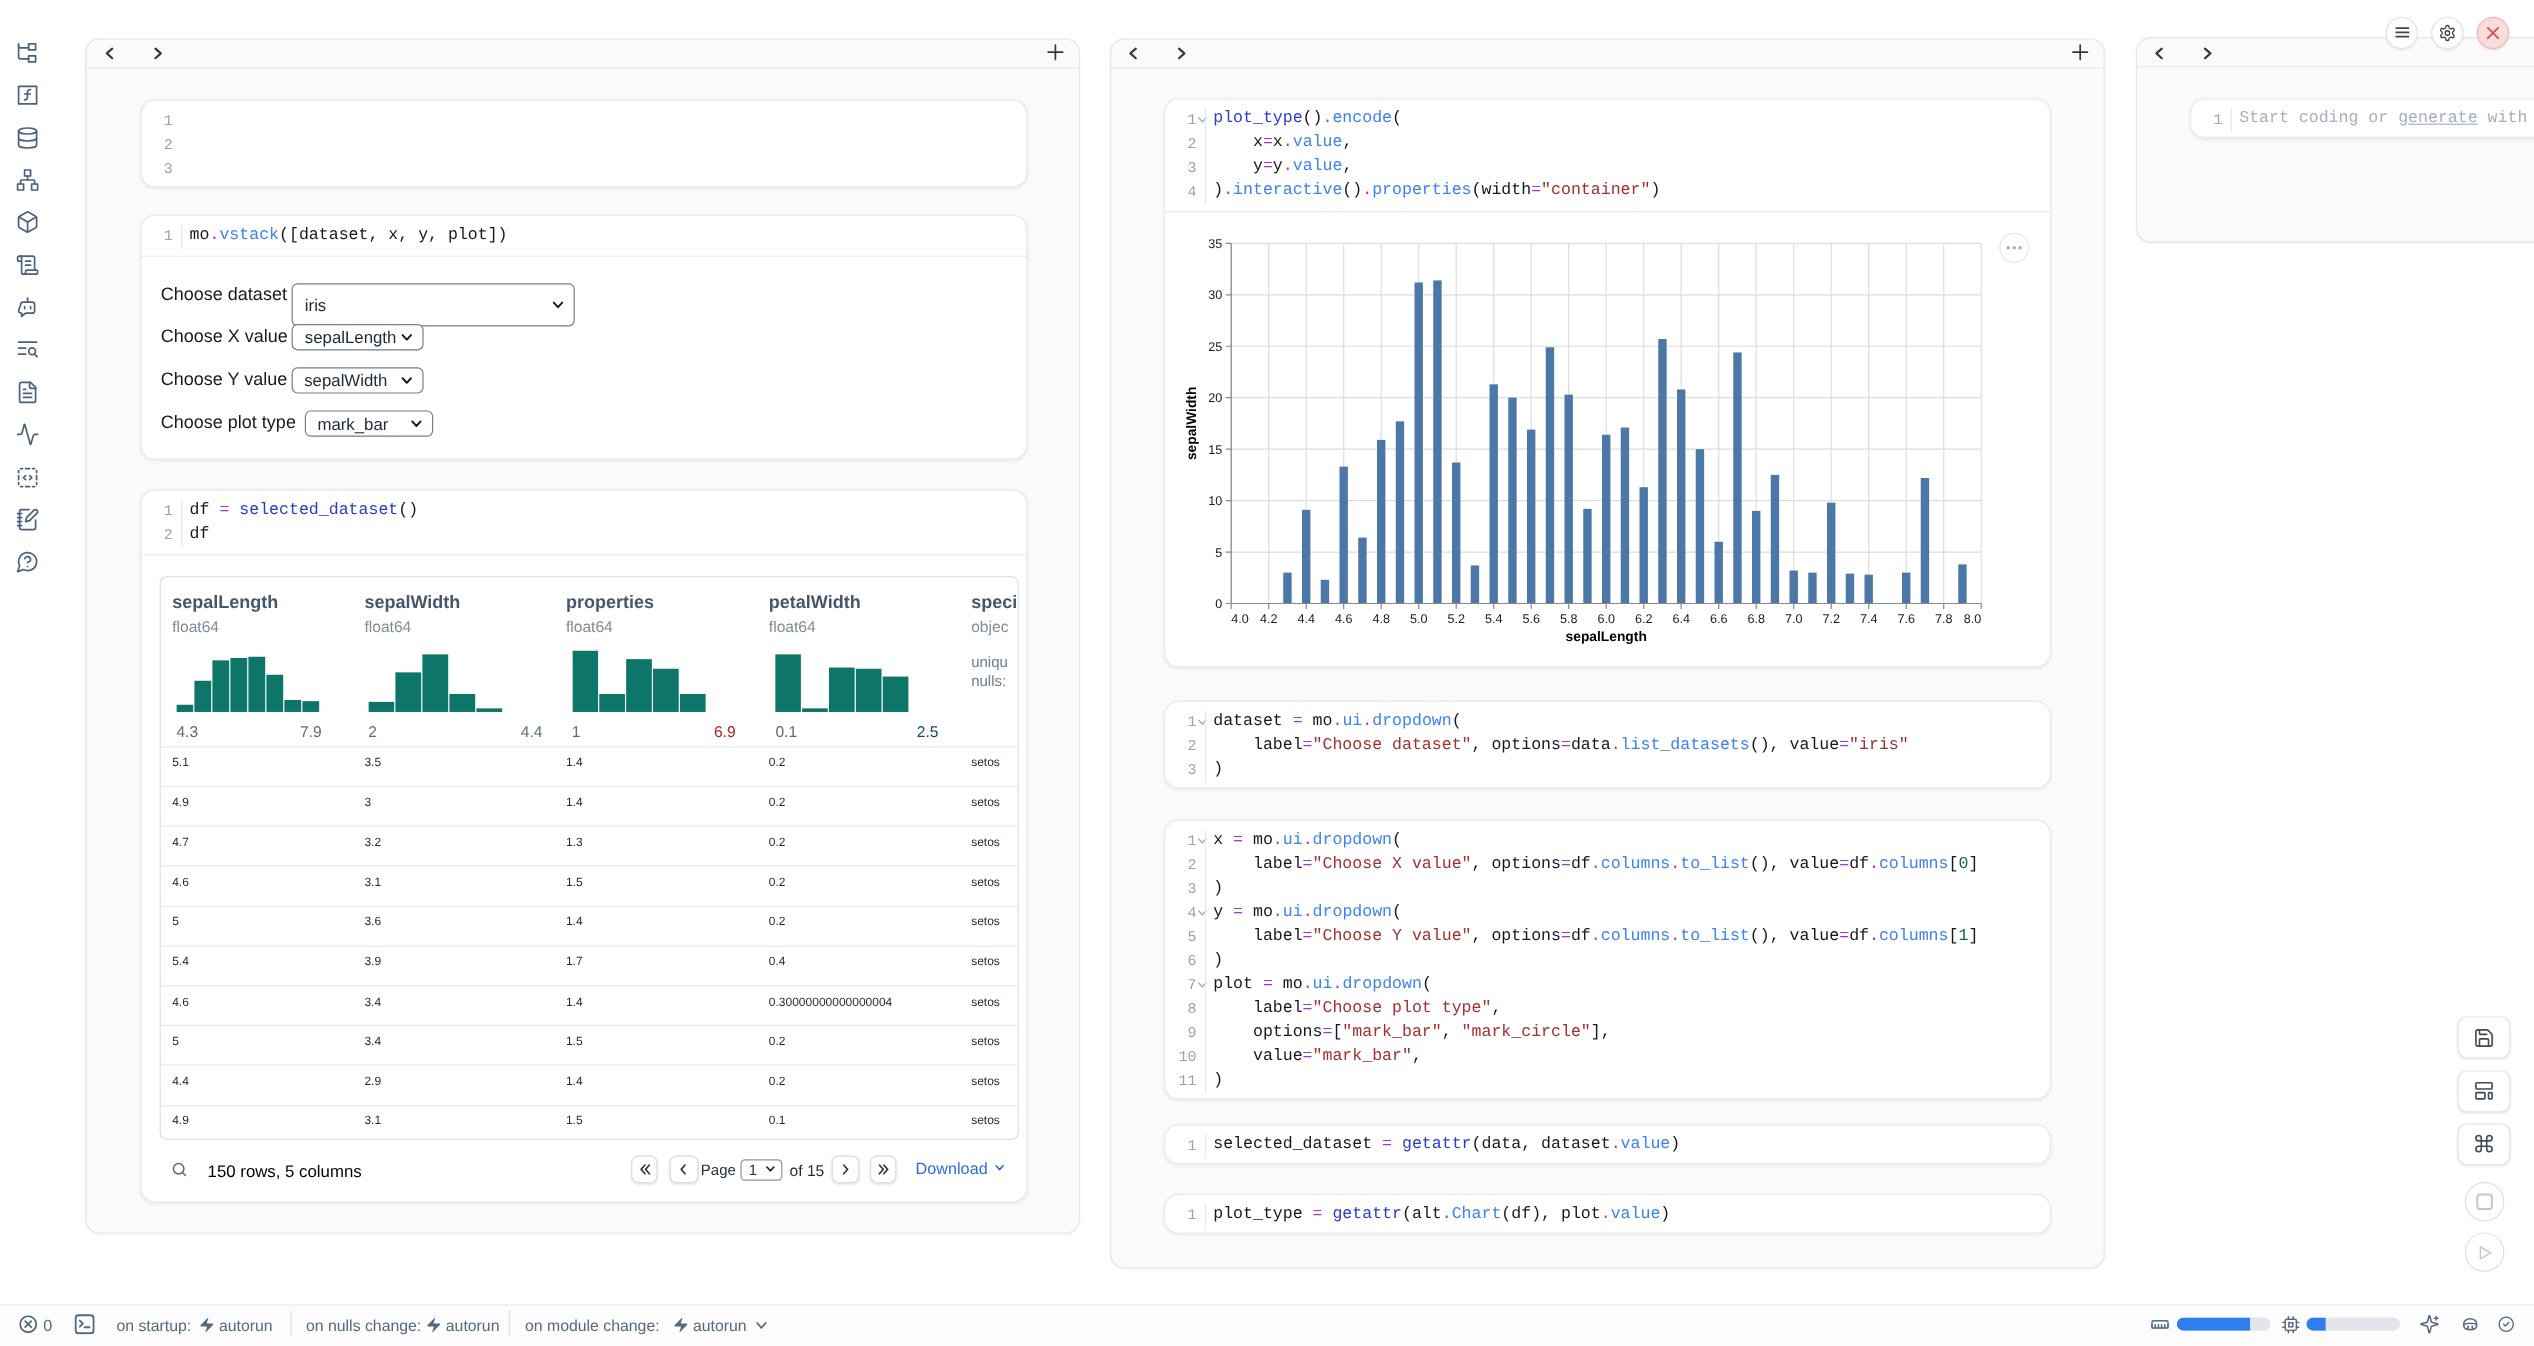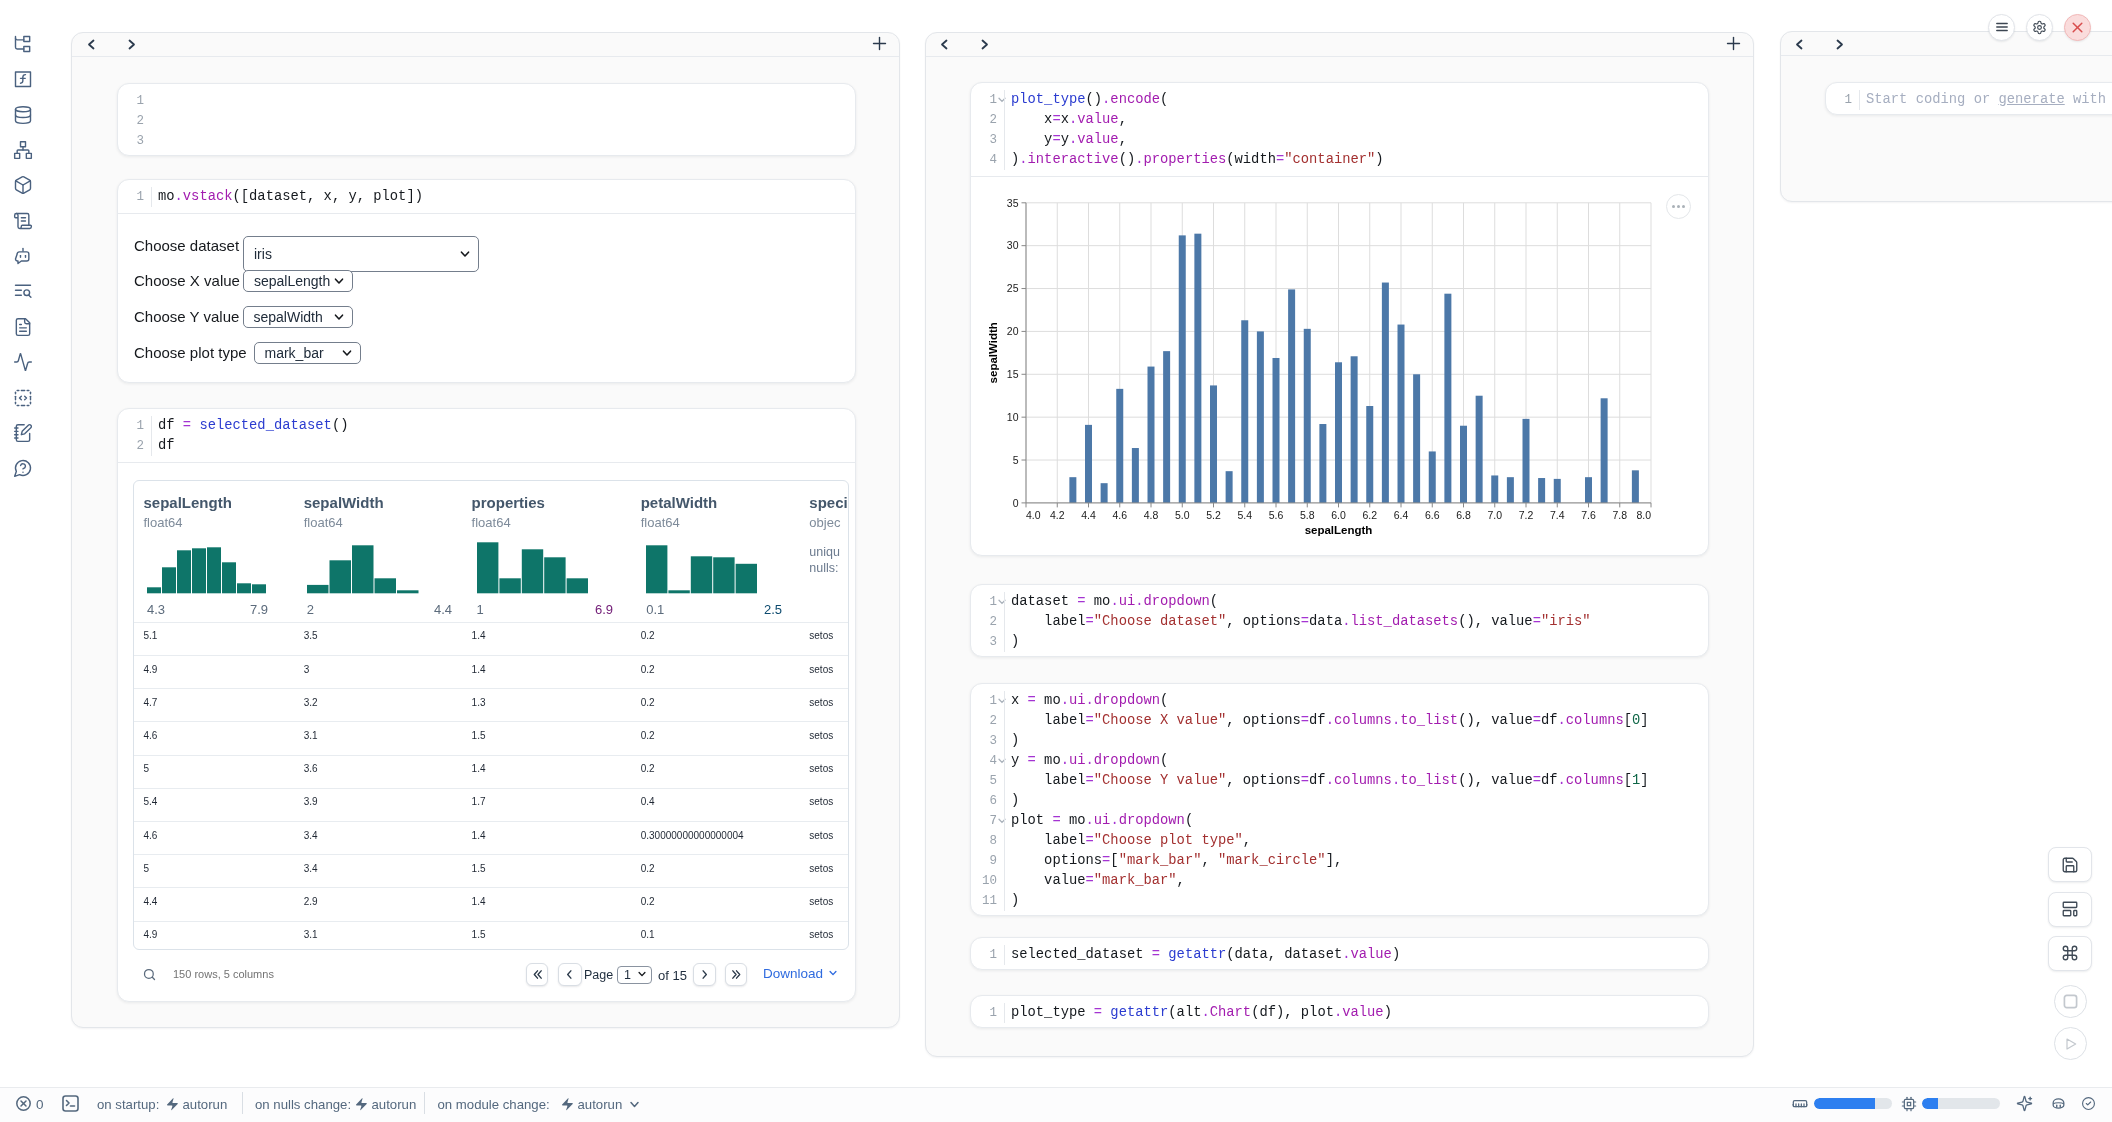--- a/index.html
+++ b/index.html
@@ -2,21 +2,21 @@
 <html><head><meta charset="utf-8"><title>notebook</title><style>
 *{box-sizing:border-box;margin:0;padding:0}
 html,body{width:2112px;height:1122px;overflow:hidden}
 body{position:relative;font-family:"Liberation Sans",sans-serif;background:#fff}
 .abs{position:absolute}
 .panel{position:absolute;background:#fafafa;border:1px solid #e3e6ea;border-radius:12px;box-shadow:0 1px 2px rgba(16,24,40,.05)}
 .phead{position:absolute;left:0;right:0;top:0;height:24px;border-bottom:1px solid #e7eaee}
 .cell{position:absolute;background:#fff;border:1px solid #e7eaee;border-radius:12px;box-shadow:0 1px 3px rgba(16,24,40,.07)}
 .lns{position:absolute;left:0;width:26px;text-align:right;font-family:"Liberation Mono",monospace;font-size:12.5px;line-height:20px;color:#9aa3ad;white-space:pre}
 .src{position:absolute;left:33px;border-left:1px solid #e5e8ec;padding-left:6px;font-family:"Liberation Mono",monospace;font-size:13.8px;line-height:20px;color:#15191e;white-space:pre}
-.k{color:#a626a4}.f{color:#a21caf}.g{color:#2b3cd0}.o{color:#a434d2}.s{color:#a33030}.n{color:#0e6646}
+.k{color:#a626a4}.f{color:#3b82f6}.g{color:#2b3cd0}.o{color:#a434d2}.s{color:#a33030}.n{color:#0e6646}
 .ddlabel{position:absolute;font-size:15px;color:#16191d}
 .ddsel{position:absolute;background:#fff;border:1px solid #747e8c;border-radius:5px;font-size:14px;color:#202c3a;display:flex;align-items:center;padding-left:10px}
 .ddsel svg{position:absolute;right:7px;top:50%;margin-top:-6px}
 .pgbtn{position:absolute;background:#fff;border:1px solid #d9dee4;border-radius:6px;box-shadow:0 1px 2px rgba(16,24,40,.1);display:flex;align-items:center;justify-content:center}
 .tv{position:absolute;font-size:10px;color:#1f2733}
 .slate{color:#54687e}
 .sqbtn{position:absolute;width:44px;height:35px;background:#fff;border:1px solid #e2e5ea;border-radius:8px;box-shadow:0 1px 2px rgba(16,24,40,.08);display:flex;align-items:center;justify-content:center}
 .cirbtn{position:absolute;width:33px;height:33px;background:#fff;border:1px solid #dde1e6;border-radius:50%;display:flex;align-items:center;justify-content:center}
 .topcir{position:absolute;width:27px;height:27px;border-radius:50%;background:#fff;border:1px solid #e1e4e9;box-shadow:0 1px 2px rgba(16,24,40,.08);display:flex;align-items:center;justify-content:center}
 </style></head>
@@ -206,21 +206,21 @@
         <div class="abs" style="left:172.8px;top:121px;font-size:13px;color:#5c6b7c">2</div>
         <div class="abs" style="left:278.0px;top:121px;width:40px;text-align:right;font-size:13px;color:#5c6b7c">4.4</div>
         <svg class="abs" style="left:342.5px;top:0px" width="112" height="113" viewBox="0 0 112 113">
           <rect x="0.0" y="61.3" width="21.4" height="51.0" fill="#0e7569"></rect>
           <rect x="22.4" y="97.3" width="21.4" height="15.0" fill="#0e7569"></rect>
           <rect x="44.8" y="68.3" width="21.4" height="44.0" fill="#0e7569"></rect>
           <rect x="67.2" y="76.3" width="21.4" height="36.0" fill="#0e7569"></rect>
           <rect x="89.6" y="97.3" width="21.4" height="15.0" fill="#0e7569"></rect>
         </svg>
         <div class="abs" style="left:342.5px;top:121px;font-size:13px;color:#5c6b7c">1</div>
-        <div class="abs" style="left:439.0px;top:121px;width:40px;text-align:right;font-size:13px;color:#701a75">6.9</div>
+        <div class="abs" style="left:439.0px;top:121px;width:40px;text-align:right;font-size:13px;color:#b91c1c">6.9</div>
         <svg class="abs" style="left:512.2px;top:0px" width="112" height="113" viewBox="0 0 112 113">
           <rect x="0.0" y="64.3" width="21.4" height="48.0" fill="#0e7569"></rect>
           <rect x="22.4" y="109.3" width="21.4" height="3.0" fill="#0e7569"></rect>
           <rect x="44.8" y="75.3" width="21.4" height="37.0" fill="#0e7569"></rect>
           <rect x="67.2" y="76.3" width="21.4" height="36.0" fill="#0e7569"></rect>
           <rect x="89.6" y="82.8" width="21.4" height="29.5" fill="#0e7569"></rect>
         </svg>
         <div class="abs" style="left:512.2px;top:121px;font-size:13px;color:#5c6b7c">0.1</div>
         <div class="abs" style="left:608.0px;top:121px;width:40px;text-align:right;font-size:13px;color:#0c4a6e">2.5</div>
         <div class="abs" style="left:675.3px;top:64px;font-size:12.5px;color:#6b7a8e;line-height:15.5px">uniqu<br>nulls:</div>
@@ -282,21 +282,21 @@
         <div class="tv" style="left:9.5px;top:448.1px">4.9</div>
         <div class="tv" style="left:169.7px;top:448.1px">3.1</div>
         <div class="tv" style="left:337.6px;top:448.1px">1.5</div>
         <div class="tv" style="left:506.7px;top:448.1px">0.1</div>
         <div class="tv" style="left:675.3px;top:448.1px">setos</div>
       </div>
       <svg class="abs" style="left:24px;top:505px" width="15" height="15" viewBox="0 0 24 24" fill="none">
         <circle cx="11" cy="11" r="7" stroke="#5a6a7c" stroke-width="2"></circle>
         <path d="m20 20-3.5-3.5" stroke="#5a6a7c" stroke-width="2" stroke-linecap="round"></path>
       </svg>
-      <div class="abs" style="left:55px;top:506px;font-size:11px;color:#737373">150 rows, 5 columns</div>
+      <div class="abs" style="left:55px;top:506px;font-size:14px;color:#000000">150 rows, 5 columns</div>
       <div class="pgbtn" style="left:408px;top:501px;width:22px;height:23px">
         <svg width="13" height="11" viewBox="0 0 14 12">
           <path d="M7 2 3.5 6 7 10M11 2 7.5 6 11 10" stroke="#2c3a4a" stroke-width="1.5" fill="none" stroke-linecap="round" stroke-linejoin="round"></path>
         </svg>
       </div>
       <div class="pgbtn" style="left:439.5px;top:501px;width:24px;height:23px">
         <svg width="11" height="11" viewBox="0 0 12 12">
           <path d="M7.5 2 4 6l3.5 4" stroke="#2c3a4a" stroke-width="1.5" fill="none" stroke-linecap="round" stroke-linejoin="round"></path>
         </svg>
       </div>

